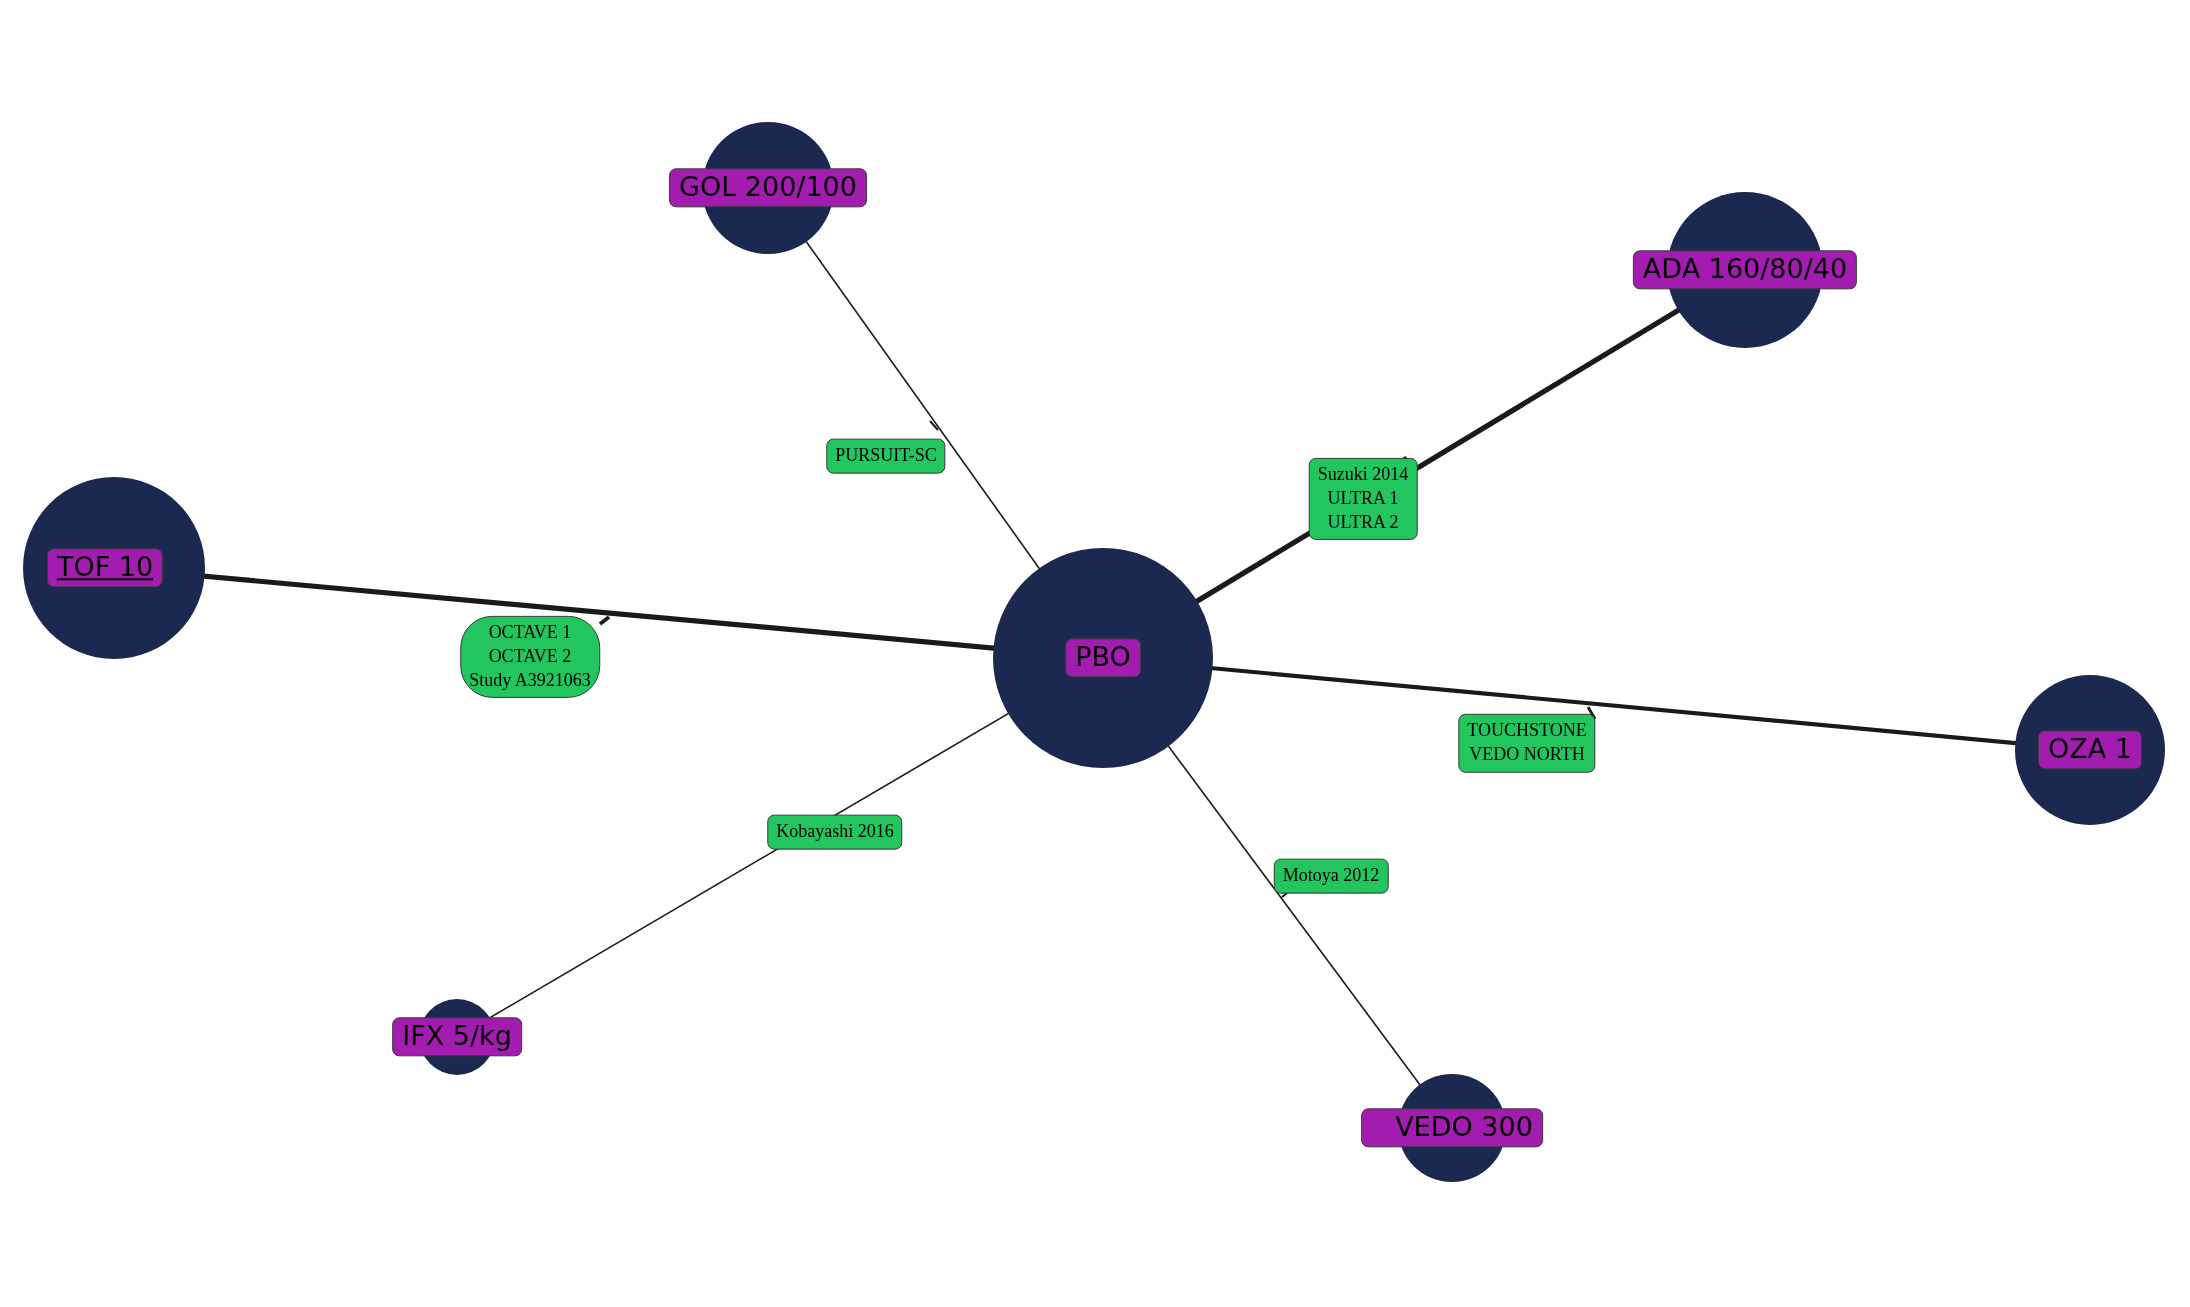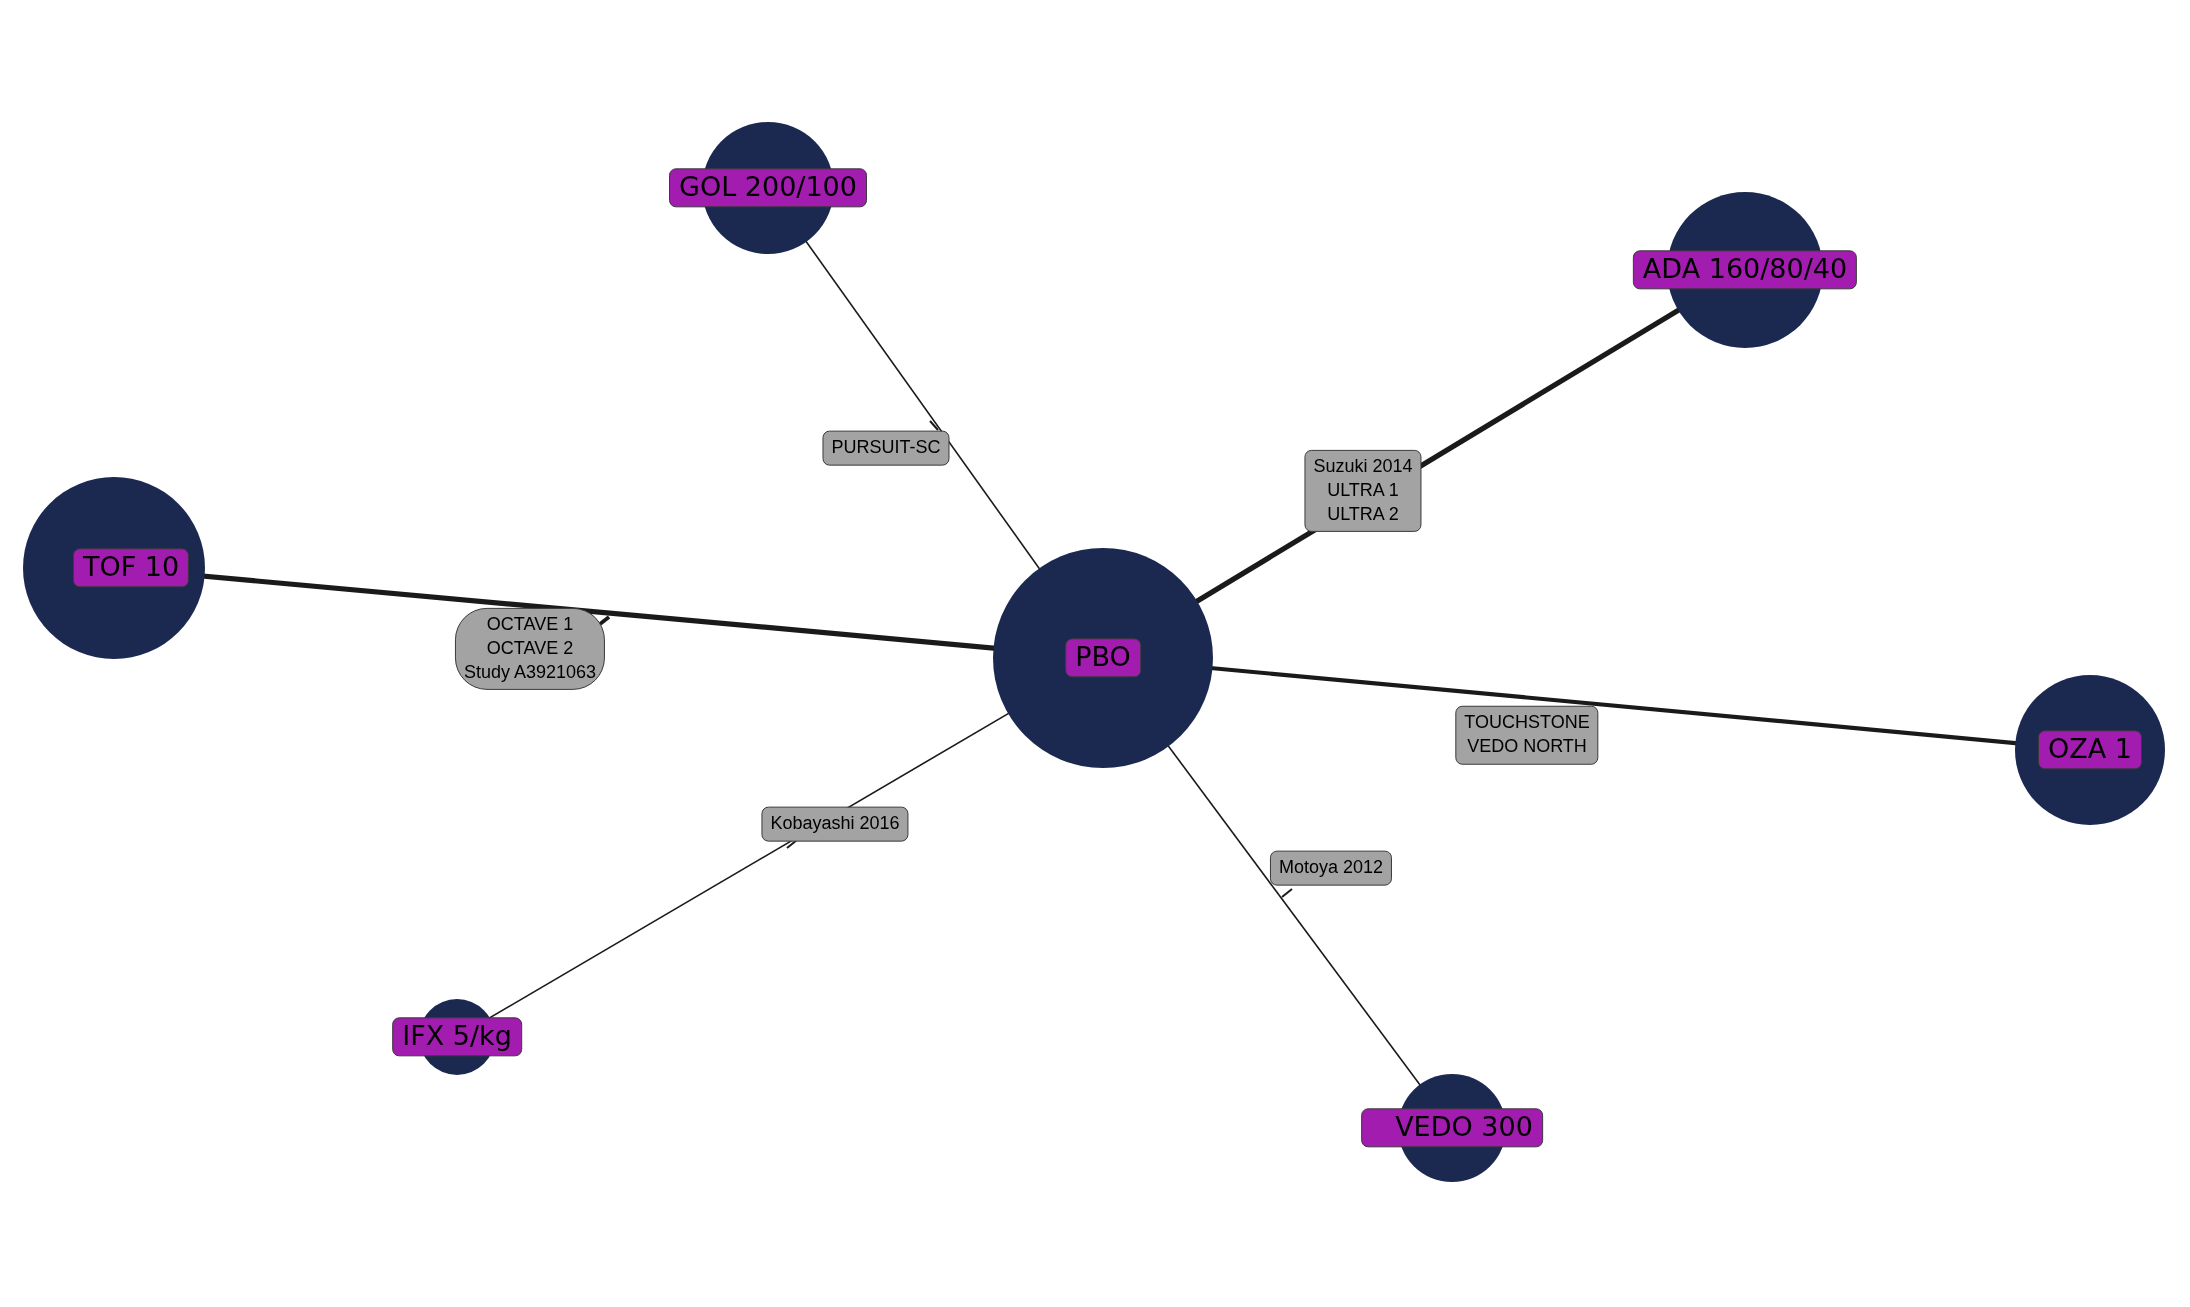--- a/index.html
+++ b/index.html
@@ -37,31 +37,32 @@
     font-size: 27px;
     line-height: 1.05;
     color: #000000;
     white-space: nowrap;
     text-align: center;
     box-sizing: border-box;
   }
   .edge-label {
     position: absolute;
     transform: translate(-50%, -50%);
-    background: #a3a3a3;
+    background: #22c55e;
     border: 1.3px solid #3a3a3a;
     border-radius: 7px;
     padding: 4px 8px 5px 8px;
-    font-family: Liberation Sans, sans-serif;
+    font-family: Liberation Serif, serif;
     font-size: 18px;
     line-height: 1.32;
     color: #000000;
     white-space: nowrap;
     text-align: center;
     box-sizing: border-box;
+    margin-top: 8px;
   }
   .edge-label .ln { display: block; }
 </style>
 </head>
 <body>
 
 <div id="network-canvas">
 
   <svg id="network-svg" viewBox="0 0 2190 1307" xmlns="http://www.w3.org/2000/svg">
     <g id="edges-group">
@@ -111,21 +112,21 @@
       </div>
       <div class="edge-label" style="left: 835px; top: 824px;">
         <span class="ln">Kobayashi 2016</span>
       </div>
       <div class="edge-label" style="left: 1331px; top: 868px;">
         <span class="ln">Motoya 2012</span>
       </div>
     </div>
   <div id="node-labels-layer">
       <div class="node-label" style="left: 1103px; top: 658px;">PBO</div>
-      <div class="node-label" style="left: 131px; top: 568px;">TOF 10</div>
+      <div class="node-label" style="left: 105px; top: 568px; text-decoration: underline;">TOF 10</div>
       <div class="node-label" style="left: 1745px; top: 270px;">ADA 160/80/40</div>
       <div class="node-label" style="left: 2090px; top: 750px;">OZA 1</div>
       <div class="node-label" style="left: 768px; top: 188px;">GOL 200/100</div>
       <div class="node-label" style="left: 1452px; top: 1128px; padding-left: 33px;">VEDO 300</div>
       <div class="node-label" style="left: 457px; top: 1037px;">IFX 5/kg</div>
     </div>
 
 </div>
 
 </body></html>

